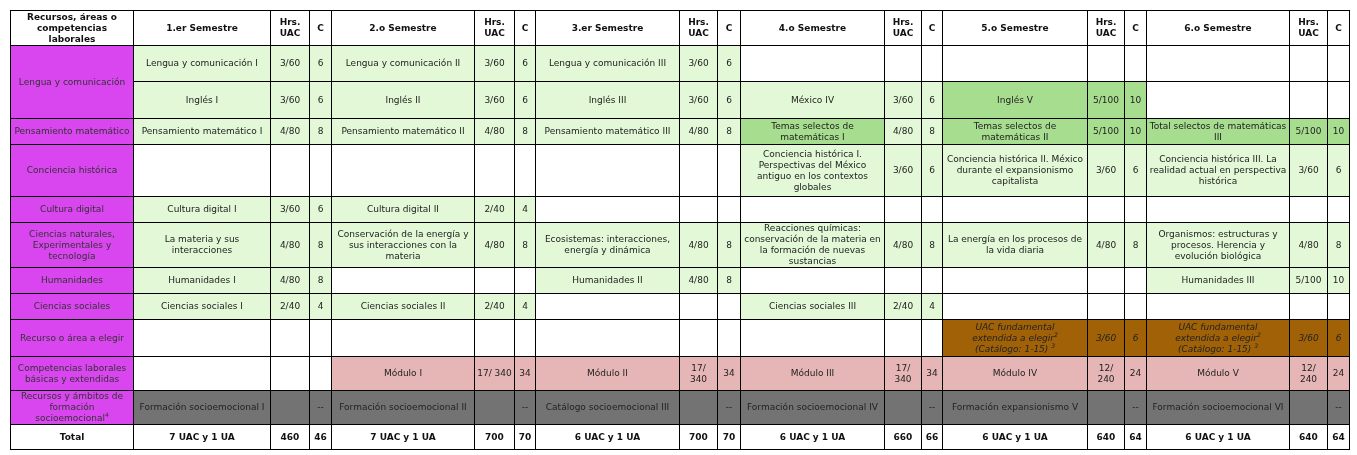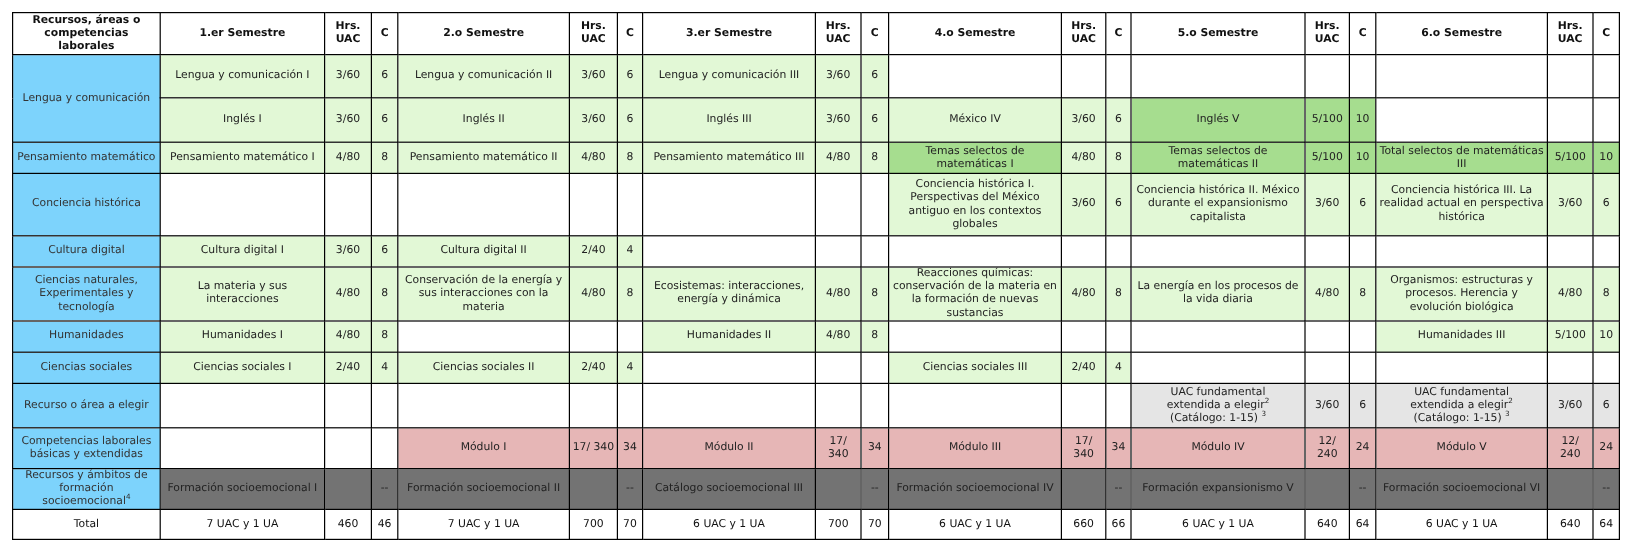--- a/index.html
+++ b/index.html
@@ -11,28 +11,28 @@
     width: 1340px;
     border-radius: 13px;
   }
   table.plan td, table.plan th {
     border: 1.5px solid #000;
     text-align: center; vertical-align: middle;
     font-size: 9px; line-height: 11px; padding: 0 2px;
     overflow: hidden;
   }
   table.plan th { font-weight: bold; color: #111; background: #fff; font-size: 9px; }
-  td.area { background: #7dd3fc; color: #333; }
+  td.area { background: #d946ef; color: #333; }
   td.lg { background: #e2f8d6; }
   td.mg { background: #a6dd8f; margin-left: 40px; }
-  td.dg { background: #e5e5e5; }
+  td.dg { background: #a16207; font-style: italic; }
   td.pk { background: #e6b6b6; }
   td.yl { background: #737373; }
   td.wh { background: #ffffff; }
-  tr.total td { font-weight: normal; color: #111; background: #fff; }
+  tr.total td { font-weight: bold; color: #111; background: #fff; }
   td.total-label { text-align: right; padding-right: 4px; }
   sup { font-size: 6px; line-height: 0; }
 </style>
 </head>
 <body>
 
 <table class="plan">
   <colgroup>
     <col style="width:123px">
       <col style="width:137px">

